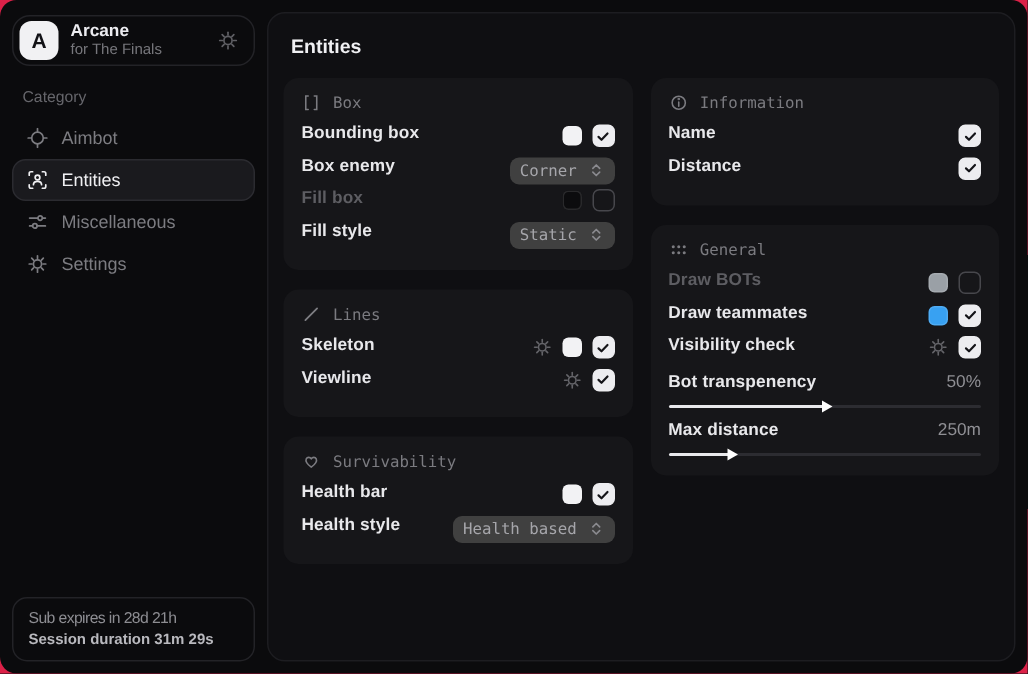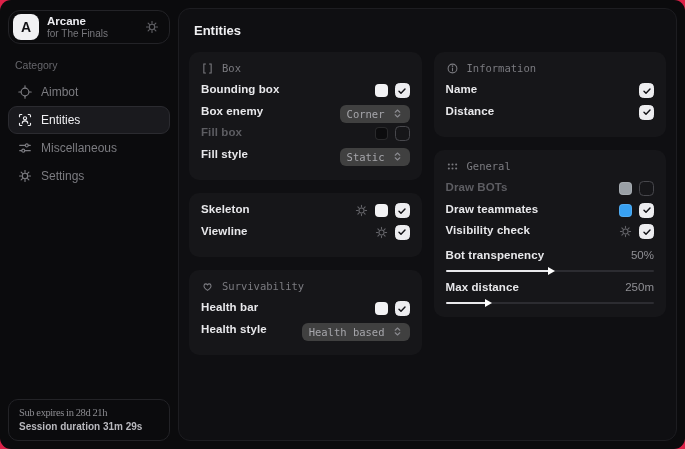--- a/index.html
+++ b/index.html
@@ -14,30 +14,30 @@
   .app-titles { line-height:1.15; }
   .app-name { font-size:11.5px; font-weight:bold; color:#ececf0; }
   .app-sub { font-size:10px; color:#77777c; }
   .logo-gear { margin-left:auto; color:#5f5f64; width:14px; height:14px; cursor:pointer; }
   .category { margin:15px 0 7px 7px; font-size:10.5px; color:#66666b; }
   .nav { display:flex; flex-direction:column; gap:0; }
   .nav-item { height:28px; display:flex; align-items:center; gap:9px; padding:0 9px; border-radius:9px; color:#7c7c81; font-size:12px; border:1px solid transparent; cursor:pointer; }
   .nav-item.active { background:#1a1a1e; border-color:#2b2b30; color:#efeff2; }
   .ic { width:14px; height:14px; flex:none; display:block; }
   .footer-card { margin-top:auto; border:1px solid #232327; border-radius:10px; padding:7px 10px 8px; }
-  .footer-line1 { font-family:Liberation Serif, serif; font-size:10.5px; color:#8d8d92; letter-spacing:-0.4px; white-space:nowrap; }
+  .footer-line1 { font-family:Liberation Sans, sans-serif; font-size:10.5px; color:#8d8d92; letter-spacing:-0.4px; white-space:nowrap; }
   .footer-line2 { font-size:10px; font-weight:bold; color:#b9b9be; margin-top:3px; white-space:nowrap; }
 
   
   .main { flex:1; margin:8px 8px 8px 0; background:#0f0f12; border:1px solid #1d1d21; border-radius:12px; padding:12px 10px; overflow:hidden; }
   .main-title { font-size:13px; font-weight:bold; color:#f0f0f3; margin:2px 0 14px 5px; }
   .cols { display:flex; gap:12px; }
   .col { flex:1; display:flex; flex-direction:column; gap:13px; min-width:0; }
   .card { background:#161619; border-radius:10px; padding:10px 12px 11px; }
-  .card-hd { display:flex; align-items:flex-start; gap:8px; color:#7b7b80; font-family:"DejaVu Sans Mono",monospace; font-size:10.5px; margin-bottom:8px; }
+  .card-hd { display:flex; align-items:center; gap:8px; color:#7b7b80; font-family:"DejaVu Sans Mono",monospace; font-size:10.5px; margin-bottom:8px; }
   .card-hd .ic { width:13px; height:13px; }
   .row { display:flex; align-items:flex-start; min-height:21.5px; }
   .row-label { font-size:11.5px; font-weight:bold; color:#e8e8eb; letter-spacing:0.1px; }
   .row.dim .row-label { color:#5d5d62; }
   .controls { margin-left:auto; display:flex; align-items:center; gap:7px; }
   .swatch { width:13px; height:13px; border-radius:4px; box-shadow:inset 0 0 0 1px rgba(255,255,255,0.12); cursor:pointer; flex:none; }
   .checkbox { width:15px; height:15px; border-radius:4.5px; border:1.5px solid #47474c; display:flex; align-items:center; justify-content:center; cursor:pointer; flex:none; color:#141418; }
   .checkbox.checked { background:#ededf0; border-color:#ededf0; }
   .checkbox svg { width:10px; height:10px; display:none; }
   .checkbox.checked svg { display:block; }
@@ -223,20 +223,26 @@
                 <span>Static</span>
                 <svg class="ic">
                     <use href="#i-unfold"></use>
                   </svg>
               </span>
             </span>
           </div>
         </div>
 
         <div class="card">
+          <div class="card-hd">
+            <svg class="ic">
+                <use href="#i-line"></use>
+              </svg>
+            <span>Lines</span>
+          </div>
           <div class="row">
             <span class="row-label">Skeleton</span>
             <span class="controls">
               <svg class="gear-btn">
                   <use href="#i-gear"></use>
                 </svg>
               <span class="swatch" style="background-color: rgb(242, 242, 244);"></span>
               <span class="checkbox checked">
                   <svg>
                     <use href="#i-check"></use>

